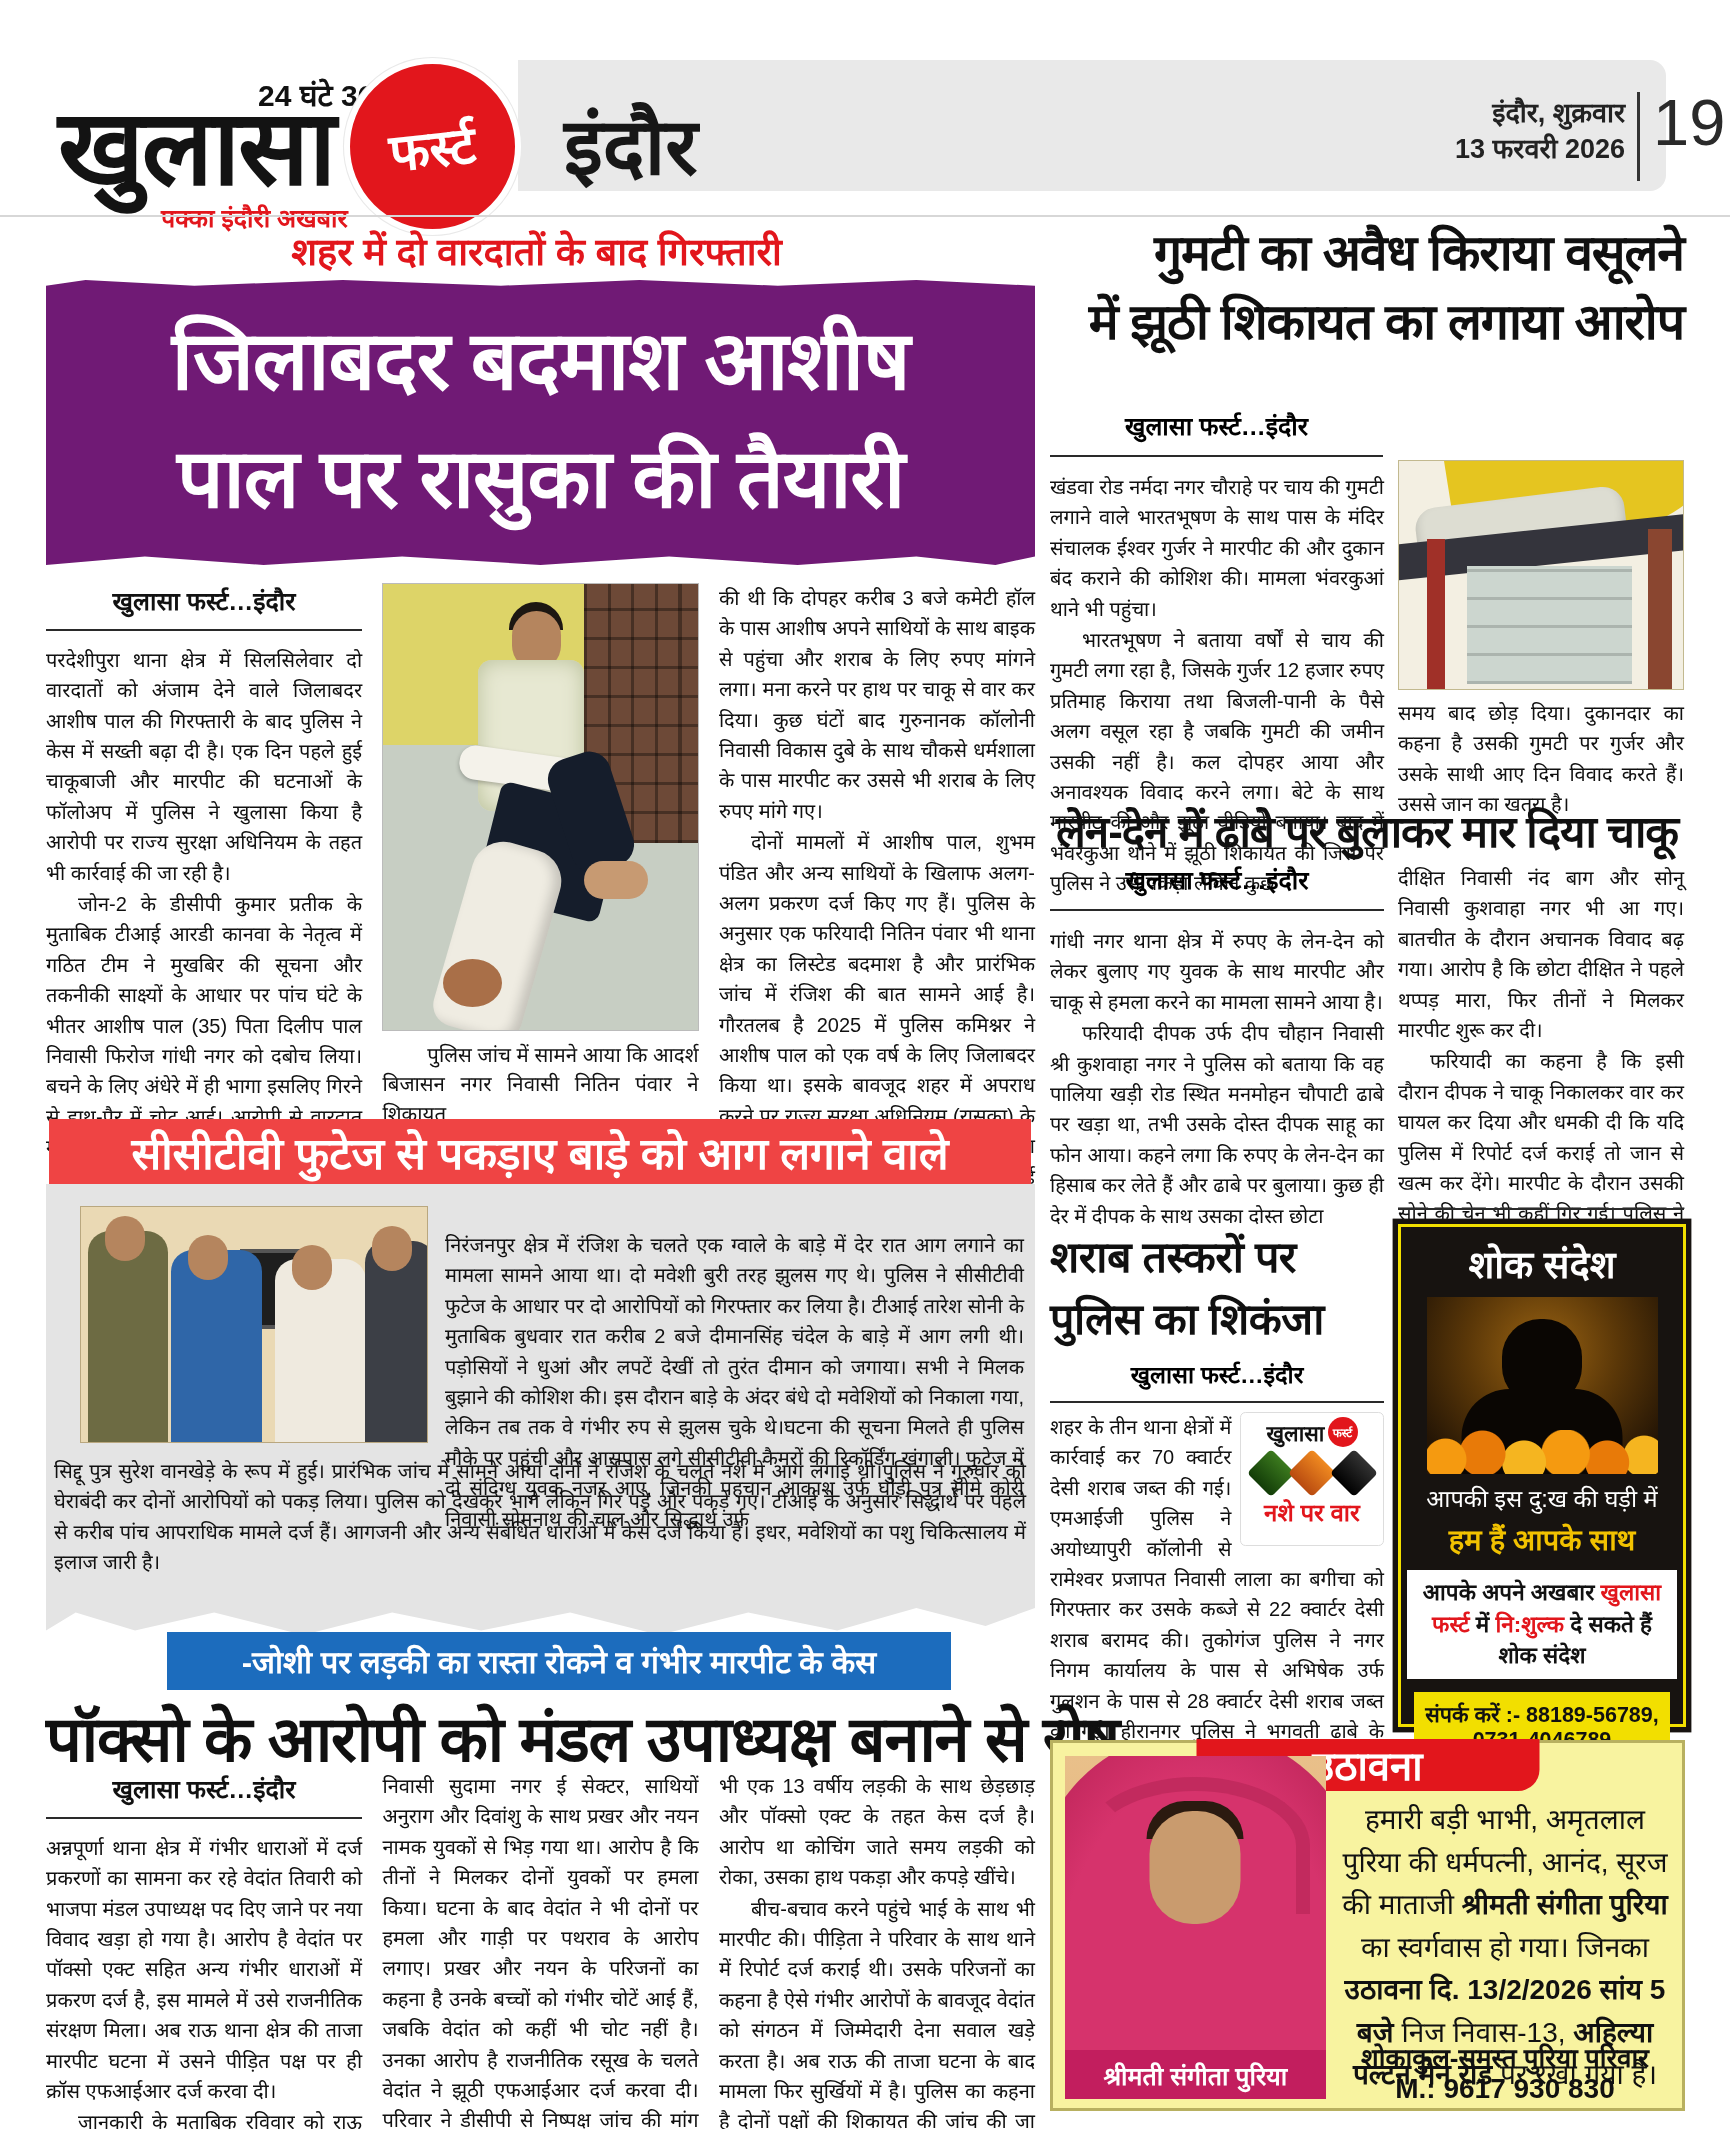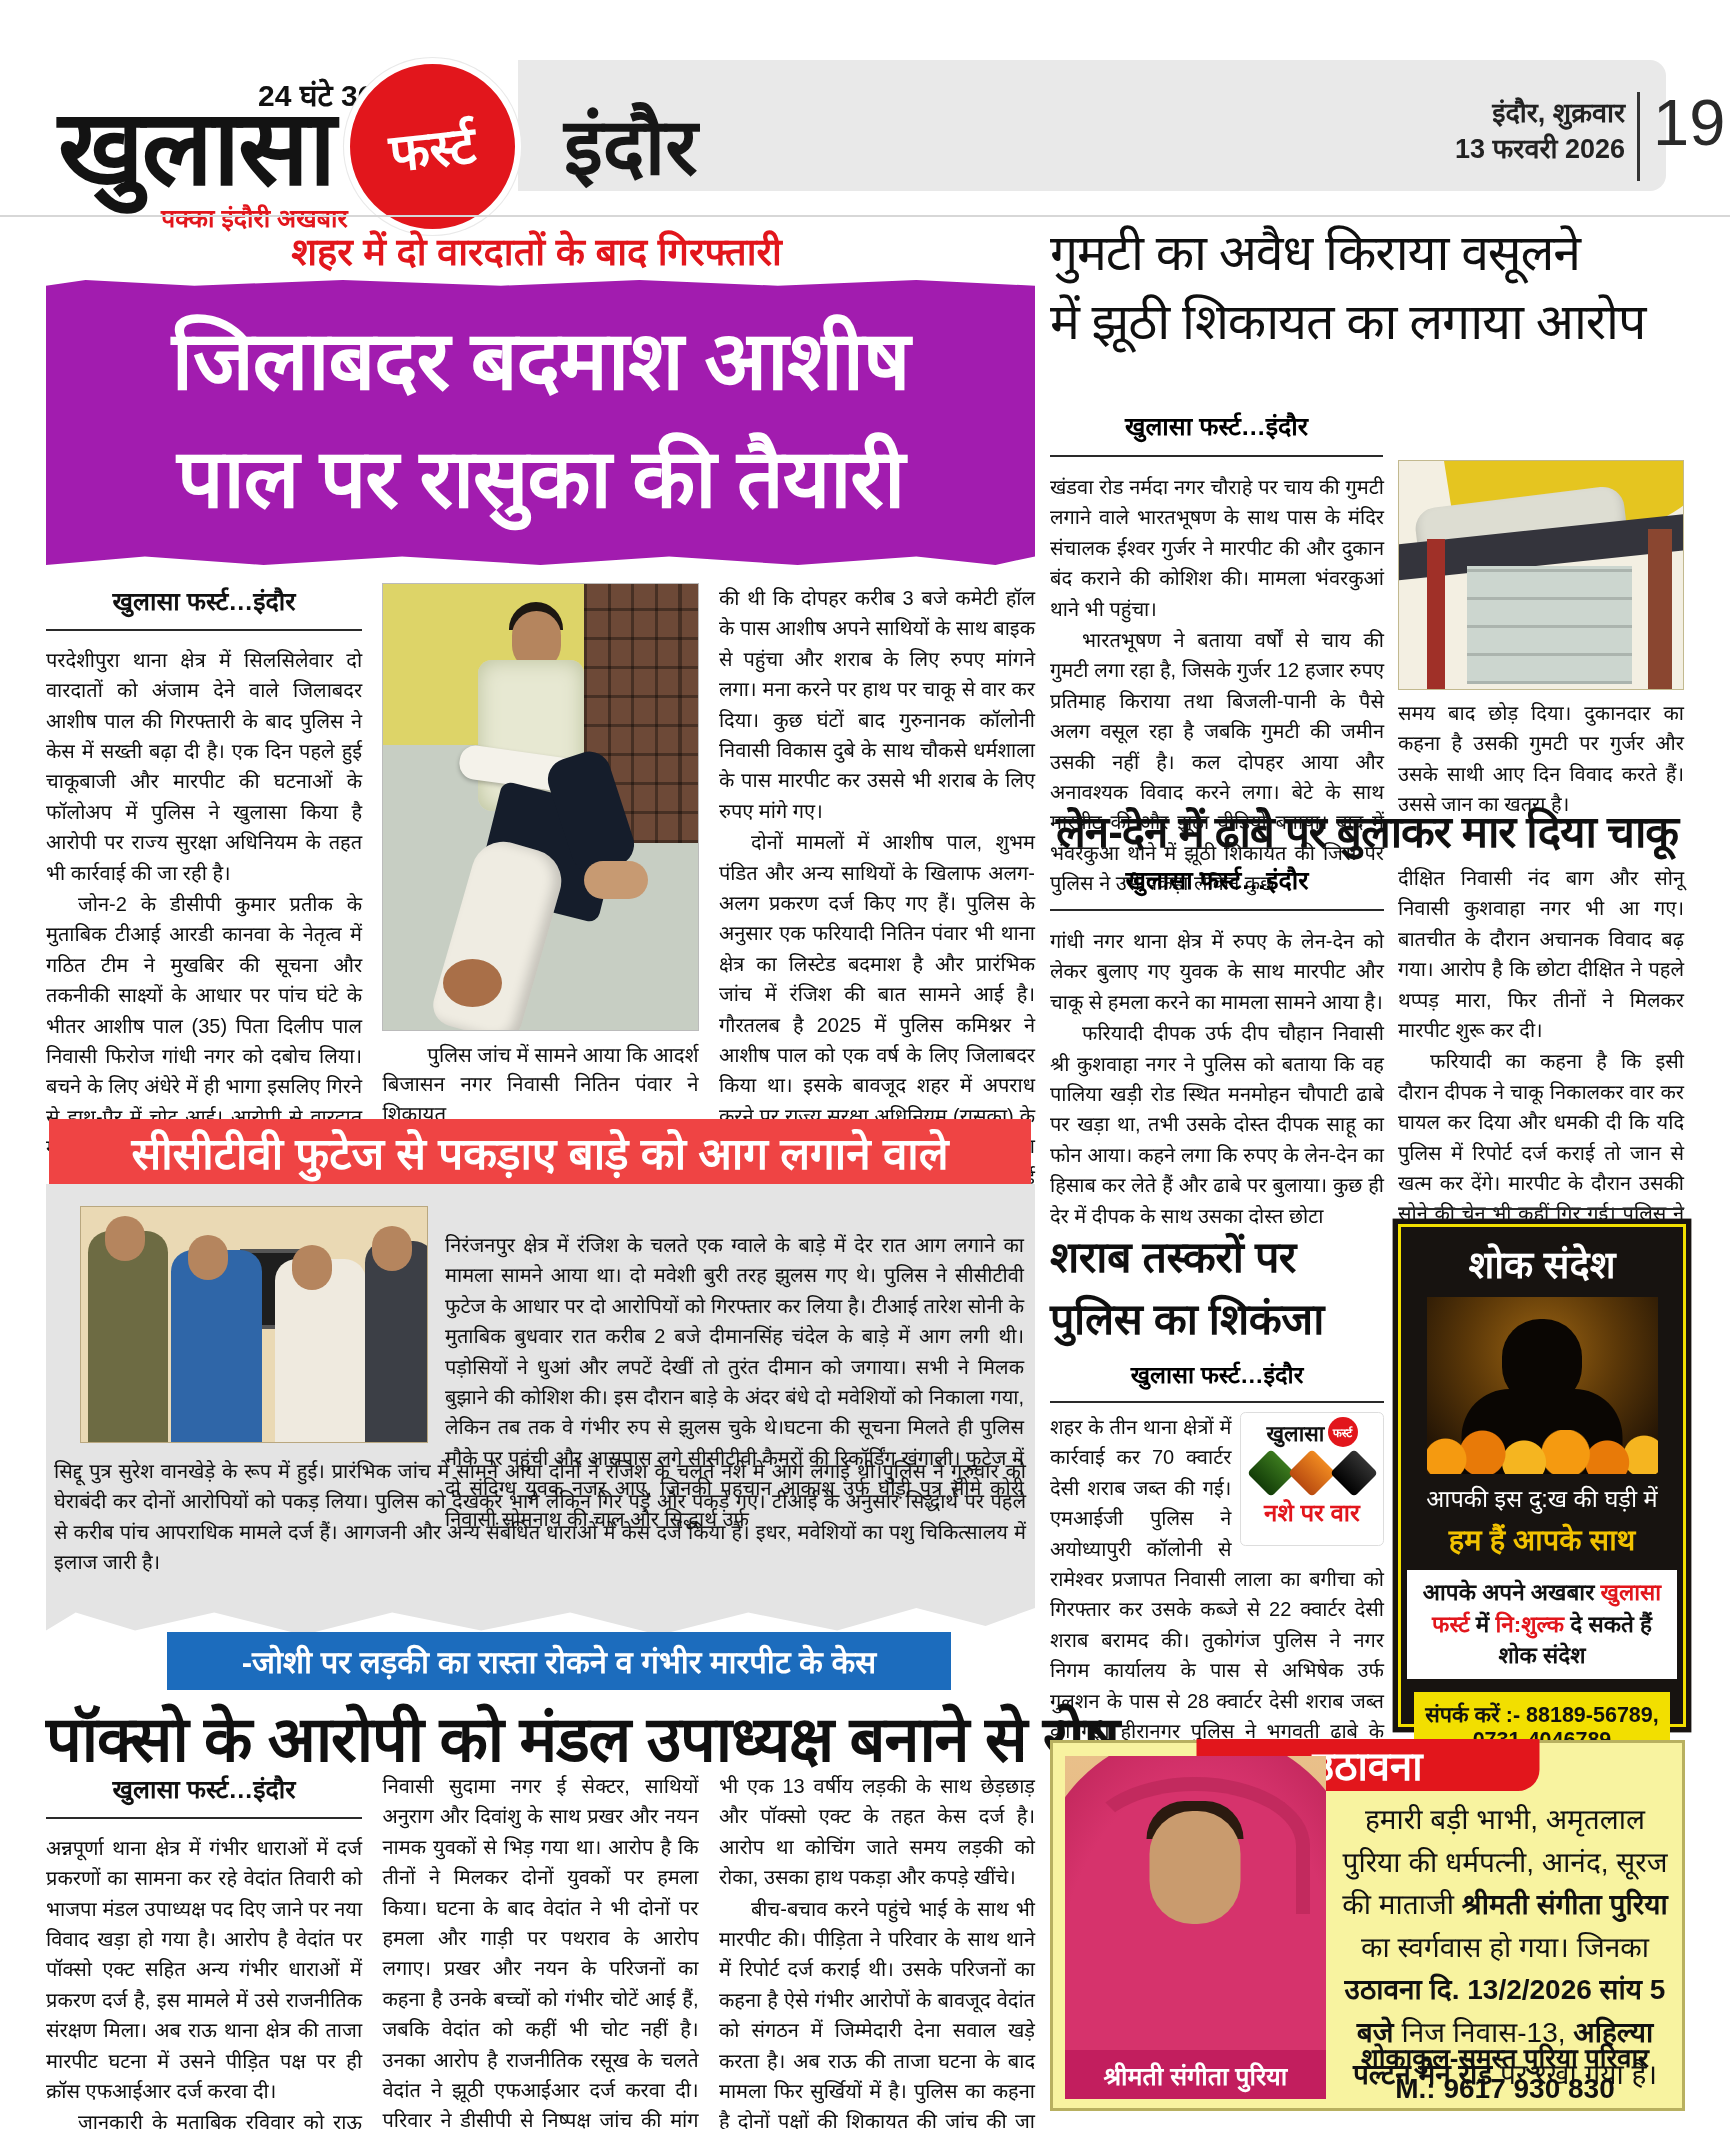--- a/index.html
+++ b/index.html
@@ -15,21 +15,21 @@
   .badge-circle { position:absolute; left:344px; top:58px; width:177px; height:177px; background:#e2161c; border-radius:50%; border:6.4px solid #fff; box-shadow:0 0 0 1.1px #e9e9e9; display:flex; align-items:center; justify-content:center; }
   .badge-circle span { color:#fff; font-size:52px; font-weight:bold; transform:rotate(-6deg); }
   .city-title { position:absolute; left:564px; top:90px; font-size:79px; font-weight:bold; color:#171717; }
   .date-block { position:absolute; left:1443px; top:95px; width:182px; text-align:right; font-weight:bold; color:#222; font-size:27px; line-height:1.35; }
   .date-divider { position:absolute; left:1637px; top:92px; width:2.7px; height:89px; background:#333; }
   .page-no { position:absolute; left:1653px; top:85px; font-size:65px; color:#2a2a2a; }
   .header-rule { position:absolute; left:0; top:215px; width:1730px; height:1.6px; background:#d7d7d7; }
 
   
   .kicker { position:absolute; left:118px; top:224px; width:837px; text-align:center; font-size:38px; font-weight:bold; color:#e2161c; white-space:nowrap; }
-  .lead-box { position:absolute; left:46px; top:280px; width:989px; height:285px; background:#a21caf; color:#fff; text-align:center; padding-top:21.5px;
+  .lead-box { position:absolute; left:46px; top:280px; width:989px; height:285px; background:#701a75; color:#fff; text-align:center; padding-top:21.5px;
     clip-path:polygon(0 2%,4% 0,15% 2%,30% 0,46% 2%,60% 0,74% 2%,88% 0,100% 2%,100% 97%,96% 100%,88% 97%,76% 100%,63% 97%,50% 100%,36% 97%,22% 100%,10% 97%,0 100%); }
   .lead-box .hl { font-size:82px; font-weight:bold; line-height:1.45; letter-spacing:-1.1px; white-space:nowrap; }
   .lead-cols { position:absolute; left:46px; top:583px; width:989px; height:528px; display:flex; gap:20.4px; }
   .col { flex:1; }
   .byline { text-align:center; font-size:25px; font-weight:bold; color:#111; padding-bottom:11.8px; border-bottom:2.1px solid #2a2a2a; margin-bottom:14px; }
   .body-txt { font-size:20px; line-height:1.52; color:#101010; text-align:justify; }
   .body-txt + .body-txt { margin-top:1.1px; }
   .indent { text-indent:1.6em; }
 
   .lead-photo { position:relative; width:100%; height:448px; background:linear-gradient(#ddd468 0 36%, #c7cec3 36% 100%); overflow:hidden; border:0.5px solid #bbb; }
@@ -62,21 +62,21 @@
   .cp-h1 { left:7%; top:4%; } .cp-h2 { left:31%; top:12%; } .cp-h3 { left:61%; top:16%; } .cp-h4 { left:84%; top:8%; }
   .cctv-right { position:absolute; left:445px; top:1230px; width:579px; }
   .cctv-wide { position:absolute; left:54px; top:1455px; width:972px; }
 
   
   .blue-banner { position:absolute; left:167px; top:1632px; width:784px; height:58px; background:#1c6cbd; color:#fff; display:flex; align-items:center; justify-content:center; font-size:31px; font-weight:bold; white-space:nowrap; }
   .poxo-hl { position:absolute; left:46px; top:1694px; width:989px; text-align:center; font-size:63px; font-weight:bold; color:#101010; letter-spacing:-1.1px; white-space:nowrap; }
   .poxo-cols { position:absolute; left:46px; top:1771px; width:989px; height:343px; display:flex; gap:20.4px; }
 
   
-  .gumti-hl { position:absolute; left:1050px; top:219px; width:634px; font-size:50px; font-weight:normal; color:#101010; line-height:1.38; letter-spacing:-1.1px; white-space:nowrap; }
+  .gumti-hl { position:absolute; left:1050px; top:219px; width:634px; font-size:50px; font-weight:bold; color:#101010; line-height:1.38; letter-spacing:-1.1px; white-space:nowrap;text-align:right; }
   .gumti-byline { position:absolute; left:1050px; top:408px; width:333px; text-align:center; font-size:25px; font-weight:bold; border-bottom:2.1px solid #2a2a2a; padding-bottom:13px; }
   .gumti-col1 { position:absolute; left:1050px; top:472px; width:334px; }
   .gumti-photo { position:absolute; left:1398px; top:460px; width:286px; height:230px; background:#f3efe2; overflow:hidden; border:0.5px solid #c2b98f; }
   .gp-tarp { position:absolute; right:-8%; top:-12%; width:90%; height:48%; background:#e5c520; transform:rotate(-9deg); border-radius:0 0 50% 30%; }
   .gp-sheet { position:absolute; left:6%; top:16%; width:74%; height:26%; background:#ddddd2; transform:rotate(-7deg); border-radius:21.5px; box-shadow:inset 0 -7.5px 10.7px rgba(0,0,0,.2); }
   .gp-awning { position:absolute; left:-4%; top:30%; width:110%; height:16%; background:#34343c; transform:rotate(-6deg); }
   .gp-pole { position:absolute; left:10%; top:34%; width:18px; height:70%; background:#a03028; }
   .gp-shutter { position:absolute; left:24%; top:46%; width:58%; height:52%; background:#ccd6cf; background-image:repeating-linear-gradient(0deg,rgba(0,0,0,.16) 0 2.7px,transparent 2.7px 28px); }
   .gp-post { position:absolute; right:4%; top:30%; width:23.6px; height:70%; background:#8a4630; }
   .gumti-col2 { position:absolute; left:1398px; top:698px; width:286px; }

